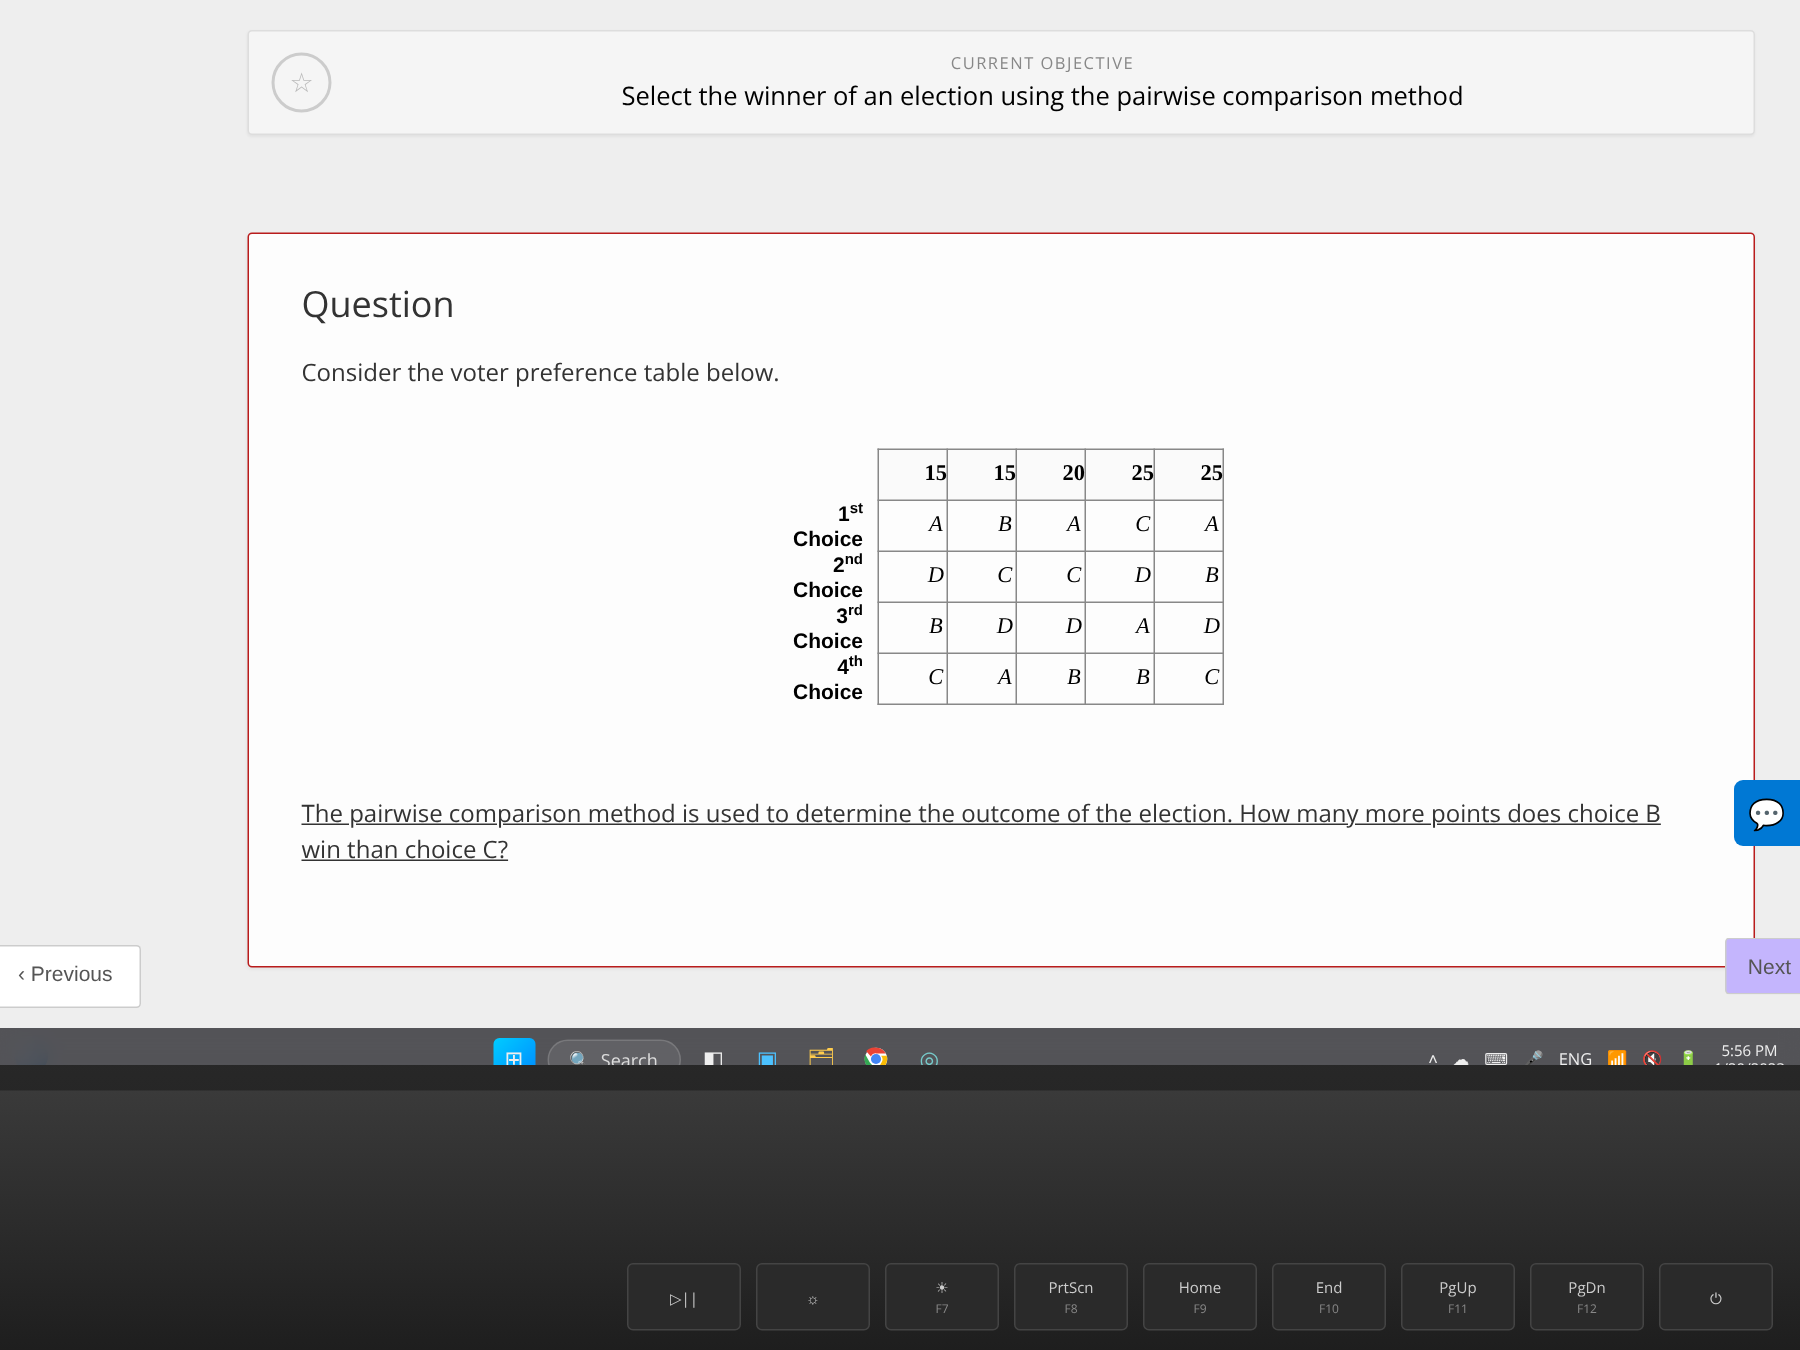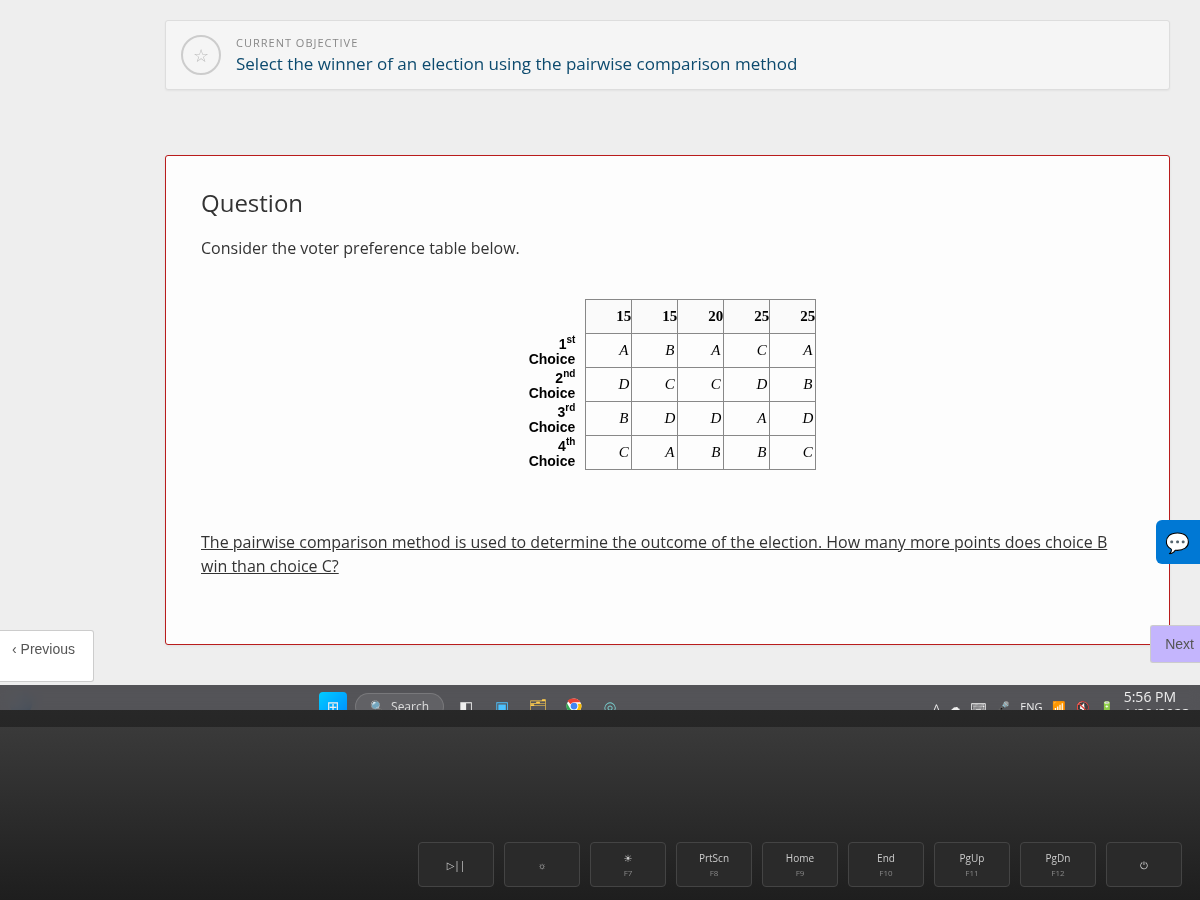--- a/index.html
+++ b/index.html
@@ -31,26 +31,26 @@
     box-shadow: 0 1px 2px rgba(0,0,0,0.05);
   }
   .objective-icon {
     width: 40px; height: 40px;
     border: 2px solid #ccc;
     border-radius: 50%;
     display: flex; align-items: center; justify-content: center;
     margin-right: 15px;
     font-size: 18px; color: #bbb;
   }
-  .objective-text { flex: 1; }
+  .objective-text { flex: 1; text-align: center; }
   .objective-label {
     font-size: 11px; letter-spacing: 1px; color: #888;
     text-transform: uppercase; margin-bottom: 2px;
   }
-  .objective-title { font-size: 17px; color: #0c4a6e; font-weight: 400; }
+  .objective-title { font-size: 17px; color: #000000; font-weight: 400; }
   .question-panel {
     position: absolute;
     top: 155px; left: 165px; right: 30px;
     bottom: 65px;
     background: #fdfdfd;
     border: 1px solid #b91c1c;
     border-radius: 3px;
     padding: 30px 35px;
     box-shadow: 0 1px 3px rgba(0,0,0,0.06);
   }
@@ -83,21 +83,21 @@
   .pref-table thead td { font-weight: 700; font-style: normal; background: #fafafa; }
   .pref-table .corner { border: none; background: transparent; }
   .q-followup { font-size: 16px; color: #333; line-height: 1.5; text-decoration: underline; }
   .nav-prev {
     position: absolute;
     left: 0; top: 630px;
     background: #fff;
     border: 1px solid #ccc;
     border-left: none;
     border-radius: 0 3px 3px 0;
-    padding: 10px 18px 24px 12px;
+    padding: 10px 18px 14px 12px;
     font-size: 14px; color: #555;
     cursor: pointer;
   }
   .nav-next {
     position: absolute;
     right: 0; top: 625px;
     background: #c4b5fd;
     border: 1px solid #ccc;
     border-right: none;
     border-radius: 3px 0 0 3px;
@@ -131,21 +131,21 @@
     border: 1px solid rgba(255,255,255,0.15);
     border-radius: 16px;
     padding: 4px 14px; color:#ddd; font-size:12px;
   }
   .tb-icon {
     width:28px; height:28px; border-radius:4px;
     display:flex; align-items:center; justify-content:center;
     font-size:15px;
   }
   .tb-right { display:flex; align-items:center; gap:10px; font-size:11px; }
-  .tb-time { text-align:left; line-height:1.2; font-size:14px; }
+  .tb-time { text-align:center; line-height:1.2; font-size:10px; }
   .laptop-body {
     position:absolute; top:727px; left:0; right:0; bottom:0;
     background: linear-gradient(180deg, #3a3a3a 0%, #1e1e1e 100%);
   }
   .key-row {
     position:absolute; left:40px; right:18px; top:115px;
     display:flex; gap:10px; justify-content:flex-end;
   }
   .key {
     background:#2a2a2a; border:1px solid #444; border-radius:4px;

